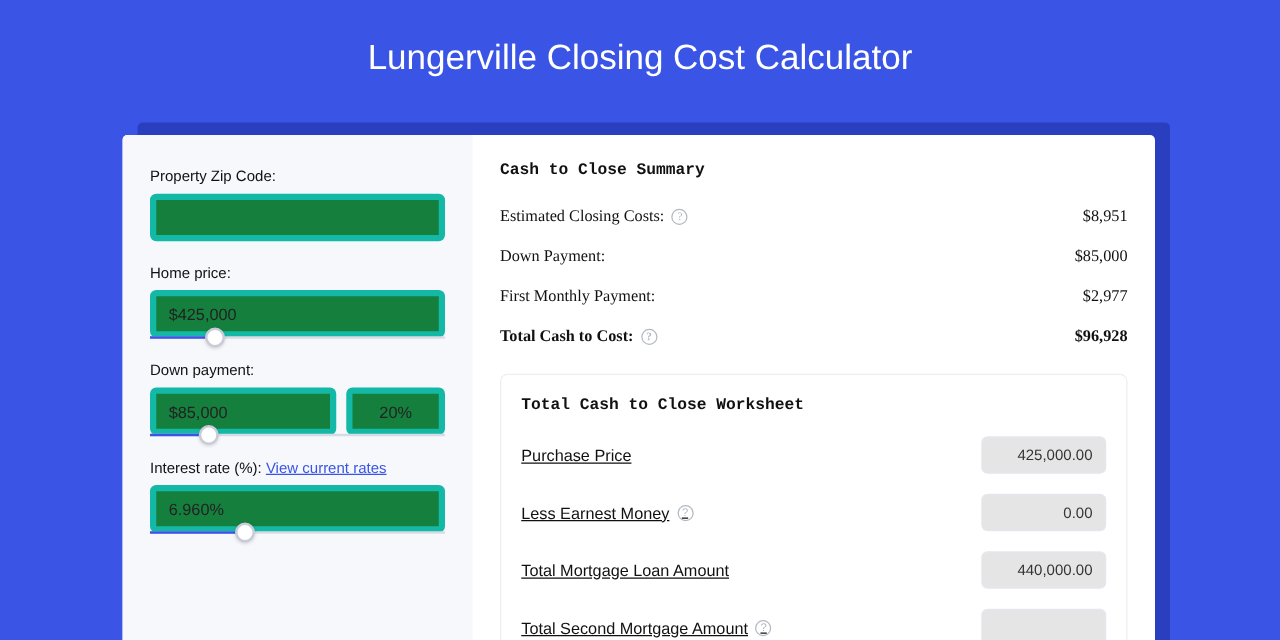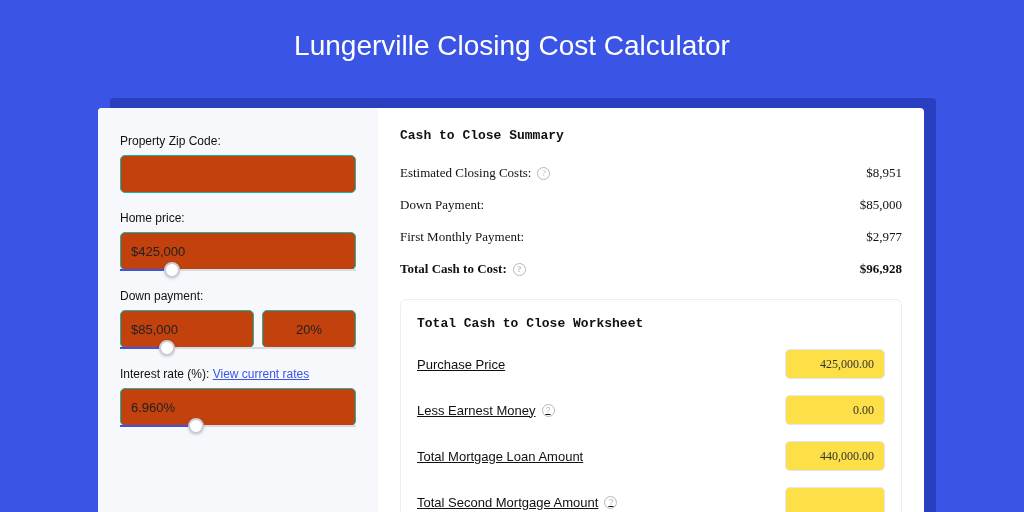--- a/index.html
+++ b/index.html
@@ -48,30 +48,30 @@
   .field-group { margin-bottom: 18px; }
   .field-label {
     font-size: 12px;
     color: #111;
     margin-bottom: 7px;
   }
   .field-label .link { color: #3a55e6; }
   .text-input {
     width: 100%;
     height: 38px;
-    border: 1px solid #14b8a6;
+    border: 5px solid #14b8a6;
     border-radius: 5px;
-    background: #c2410c;
+    background: #15803d;
     padding: 0 10px;
     font-size: 13px;
     color: #222;
   }
   .dp-row { display: flex; gap: 8px; }
   .dp-row .text-input:first-child { flex: 1; }
-  .dp-row .text-input:last-child { width: 94px; text-align: center; }
+  .dp-row .text-input:last-child { width: 79px; text-align: center; }
   .slider-track {
     position: relative;
     width: 100%;
     height: 2px;
     background: #d7dbe4;
     margin-top: -1px;
   }
   .slider-fill {
     position: absolute;
     left: 0; top: 0; bottom: 0;
@@ -144,25 +144,24 @@
   }
   .ws-value {
     width: 100px;
     height: 30px;
     border: 1px solid #e5e7ee;
     border-radius: 5px;
     font-size: 12px;
     color: #333;
     text-align: right;
     padding-right: 10px;
-    background: #fde047;
+    background: #e5e5e5;
     display: flex;
     align-items: center;
     justify-content: flex-end;
-    font-family: Liberation Serif, serif;
   }
 </style>
 </head>
 <body>
 
 <div class="page-title">Lungerville Closing Cost Calculator</div>
 
 <div class="card-shadow"></div>
 
 <div class="card">

